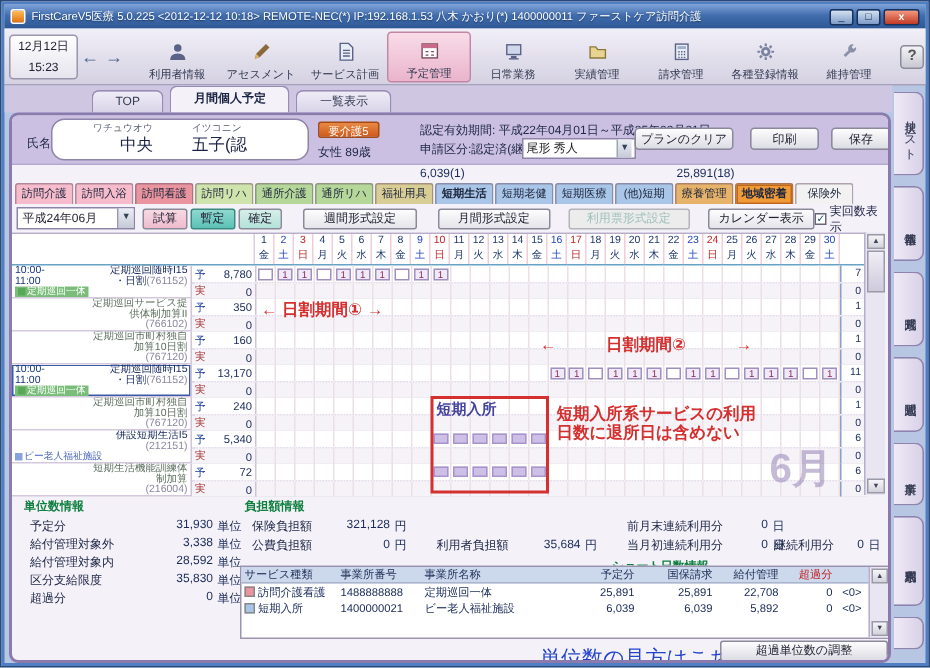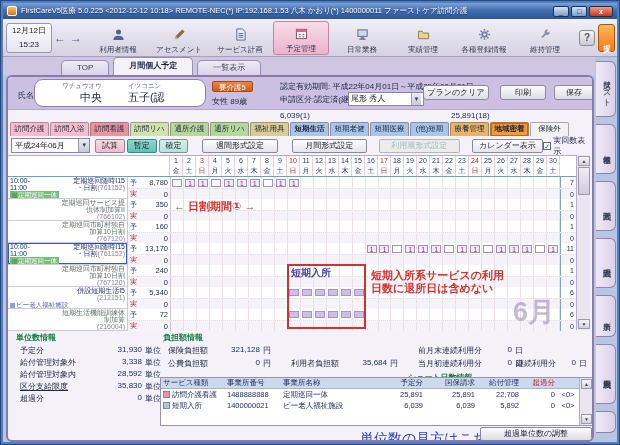--- a/index.html
+++ b/index.html
@@ -208,20 +208,28 @@
           <span>日常業務</span>
         </div>
         <div class="tbtn">
           <span><svg viewBox="0 0 14 14">
               <path d="M1.5 3.5h4l1.5 2h5.5v6h-11Z" fill="#e8d490" stroke="#8a7a3a"></path>
             </svg></span>
           <span>実績管理</span>
         </div>
         <div class="tbtn">
           <span><svg viewBox="0 0 14 14">
+              <rect x="2.5" y="1.5" width="9" height="11" fill="#e8ecf4" stroke="#5a6288"></rect>
+              <rect x="4" y="3" width="6" height="2" fill="#9ab0d0"></rect>
+              <path d="M4.5 7h1M6.5 7h1M8.5 7h1M4.5 9h1M6.5 9h1M8.5 9h1M4.5 11h1M6.5 11h1M8.5 11h1" stroke="#5a6288"></path>
+            </svg></span>
+          <span>請求管理</span>
+        </div>
+        <div class="tbtn">
+          <span><svg viewBox="0 0 14 14">
               <circle cx="7" cy="7" r="3.4" fill="#7a82a0"></circle>
               <circle cx="7" cy="7" r="1.4" fill="#e8e8f0"></circle>
               <path d="M7 1v2M7 11v2M1 7h2M11 7h2M2.8 2.8l1.4 1.4M9.8 9.8l1.4 1.4M11.2 2.8L9.8 4.2M4.2 9.8l-1.4 1.4" stroke="#7a82a0" stroke-width="1.6"></path>
             </svg></span>
           <span>各種登録情報</span>
         </div>
         <div class="tbtn">
           <span><svg viewBox="0 0 14 14">
               <path d="M11.5 3.5a3 3 0 0 1-4 3.8L4 10.8 2.6 9.4l3.5-3.5a3 3 0 0 1 3.8-4l-1.6 1.6 1.6 1.6Z" fill="#8a90a8"></path>
             </svg></span>
@@ -1092,20 +1100,21 @@
                   <div class="dcell"></div>
                   <div class="dcell"></div>
                 </div>
                 <div class="cnt">0</div>
               </div>
             </div>
           </div>
         </div>
 
       <div class="ann" style="left:166px;top:43px;">← 日割期間① →</div>
+      <div class="ann" style="left:352px;top:66px;">←　　　日割期間②　　　→</div>
       <div class="redbox" style="left:279px;top:108px;width:79px;height:65px;"></div>
       <div class="shortstay-lbl" style="left:283px;top:110px;">短期入所</div>
       <div class="ann" style="left:363px;top:112px;font-size:11px;">短期入所系サービスの利用</div>
       <div class="ann" style="left:363px;top:125px;font-size:11px;">日数に退所日は含めない</div>
       <div class="wmark" style="left:505px;top:138px;">6月</div>
     </div>
     <div class="gscroll">
       <div class="sbtn">▲</div>
       <div class="sthumb"></div>
       <div class="sbtn dn">▼</div>
@@ -1122,21 +1131,21 @@
           <span class="l" style="width: 82px;">給付管理対象外</span>
           <span class="v" style="width: 40px; text-align: right;">3,338</span>
           <span class="u">単位</span>
         </div>
         <div class="irow" style="left: 12px; top: 292px;">
           <span class="l" style="width: 82px;">給付管理対象内</span>
           <span class="v" style="width: 40px; text-align: right;">28,592</span>
           <span class="u">単位</span>
         </div>
         <div class="irow" style="left: 12px; top: 304px;">
-          <span class="l" style="width: 82px; text-decoration: underline;">区分支給限度</span>
+          <span class="l" style="width: 82px;">区分支給限度</span>
           <span class="v" style="width: 40px; text-align: right;">35,830</span>
           <span class="u">単位</span>
         </div>
         <div class="irow" style="left: 12px; top: 316px;">
           <span class="l" style="width: 82px;">超過分</span>
           <span class="v" style="width: 40px; text-align: right;">0</span>
           <span class="u">単位</span>
         </div>
       </div>
 

